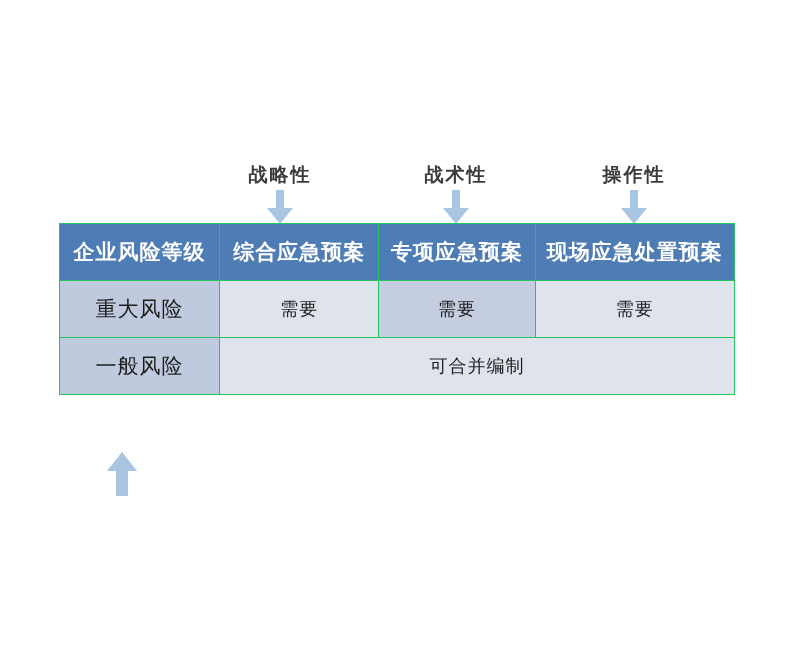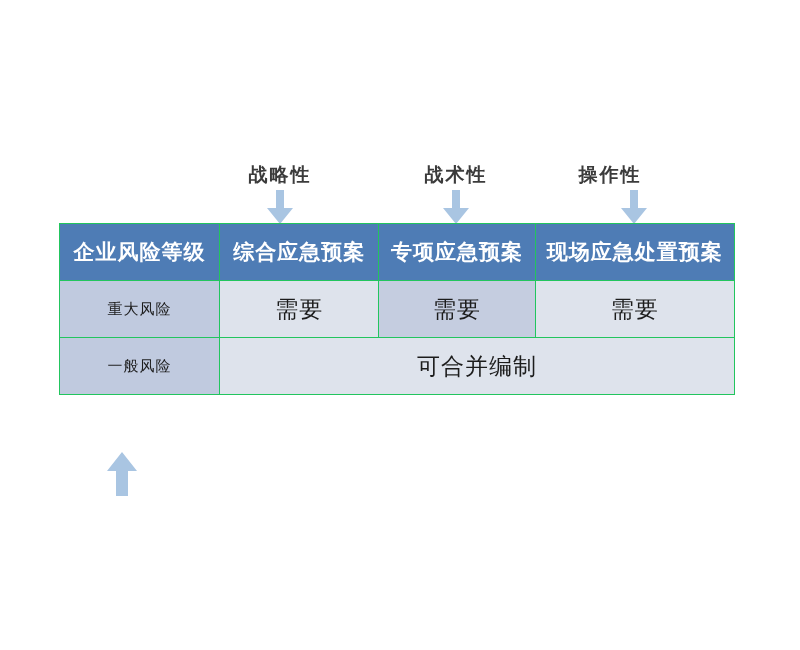--- a/index.html
+++ b/index.html
@@ -89,29 +89,29 @@
     color: #ffffff;
     height: 56px;
     font-size: 21px;
     font-weight: 700;
     letter-spacing: 1px;
   }
 
   .rowlabel {
     background: #c0cadf;
     color: #1c1c1c;
-    font-size: 15px;
+    font-size: 21px;
     font-weight: 500;
     letter-spacing: 1px;
   }
 
   .cell {
     background: #dee3ec;
     color: #1c1c1c;
-    font-size: 23px;
+    font-size: 18px;
     font-weight: 500;
     letter-spacing: 1px;
   }
   .cell.dark {
     background: #c5cde0;
   }
 
   .r1 { height: 56px; }
   .r2 { height: 54px; }
   .r3 { height: 56px; margin-left: 12px; }
@@ -128,21 +128,21 @@
     </svg>
   </div>
 
   <div class="top-label" style="left:456px; top:162px;">战术性</div>
   <div class="arrow-down" style="left:456px; top:190px;">
     <svg viewBox="0 0 26 34" xmlns="http://www.w3.org/2000/svg">
       <polygon points="9,0 17,0 17,18 26,18 13,34 0,18 9,18" fill="#a9c5e2"></polygon>
     </svg>
   </div>
 
-  <div class="top-label" style="left:610px; top:162px;">操作性</div>
+  <div class="top-label" style="left:634px; top:162px;">操作性</div>
   <div class="arrow-down" style="left:634px; top:190px;">
     <svg viewBox="0 0 26 34" xmlns="http://www.w3.org/2000/svg">
       <polygon points="9,0 17,0 17,18 26,18 13,34 0,18 9,18" fill="#a9c5e2"></polygon>
     </svg>
   </div>
 
   <table id="risk-table">
     <tbody>
       <tr>
         <td class="hdr" style="width:159px;">企业风险等级</td>

